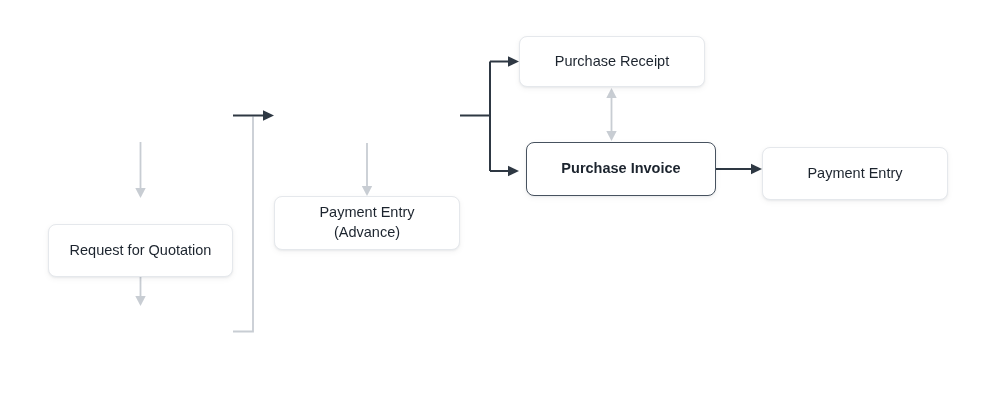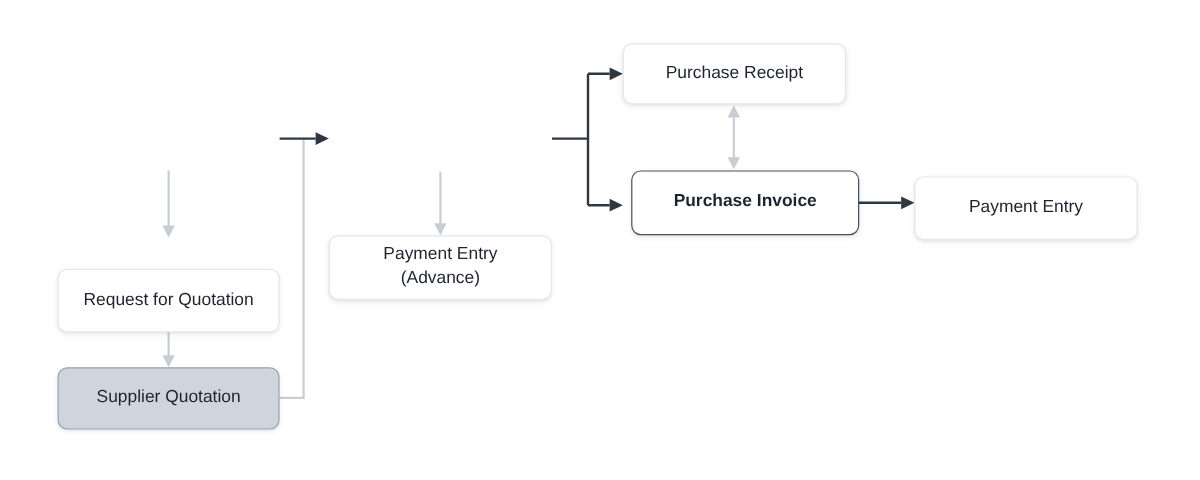--- a/index.html
+++ b/index.html
@@ -74,21 +74,20 @@
     </g>
     <g>
       <path class="edge-dark" d="M705 169 H751"></path>
       <polygon class="head-dark" points="762,169 751,163.7 751,174.3"></polygon>
     </g>
   </svg>
 
 
   <div class="node" style="left:48px;top:198px;width:185px;height:53px;margin-top:26px;">Request for Quotation</div>
 
-  <div class="node node--highlight" style="left:48px;top:306px;width:185px;height:52px;">Supplier Quotation</div>
 
 
   <div class="node" style="left:274px;top:196px;width:186px;height:54px;">Payment Entry
 (Advance)</div>
 
   <div class="node" style="left:519px;top:36px;width:186px;height:51px;">Purchase Receipt</div>
 
   <div class="node node--strong" style="left:526px;top:142px;width:190px;height:54px;">Purchase Invoice</div>
 
   <div class="node" style="left:762px;top:147px;width:186px;height:53px;">Payment Entry</div>

